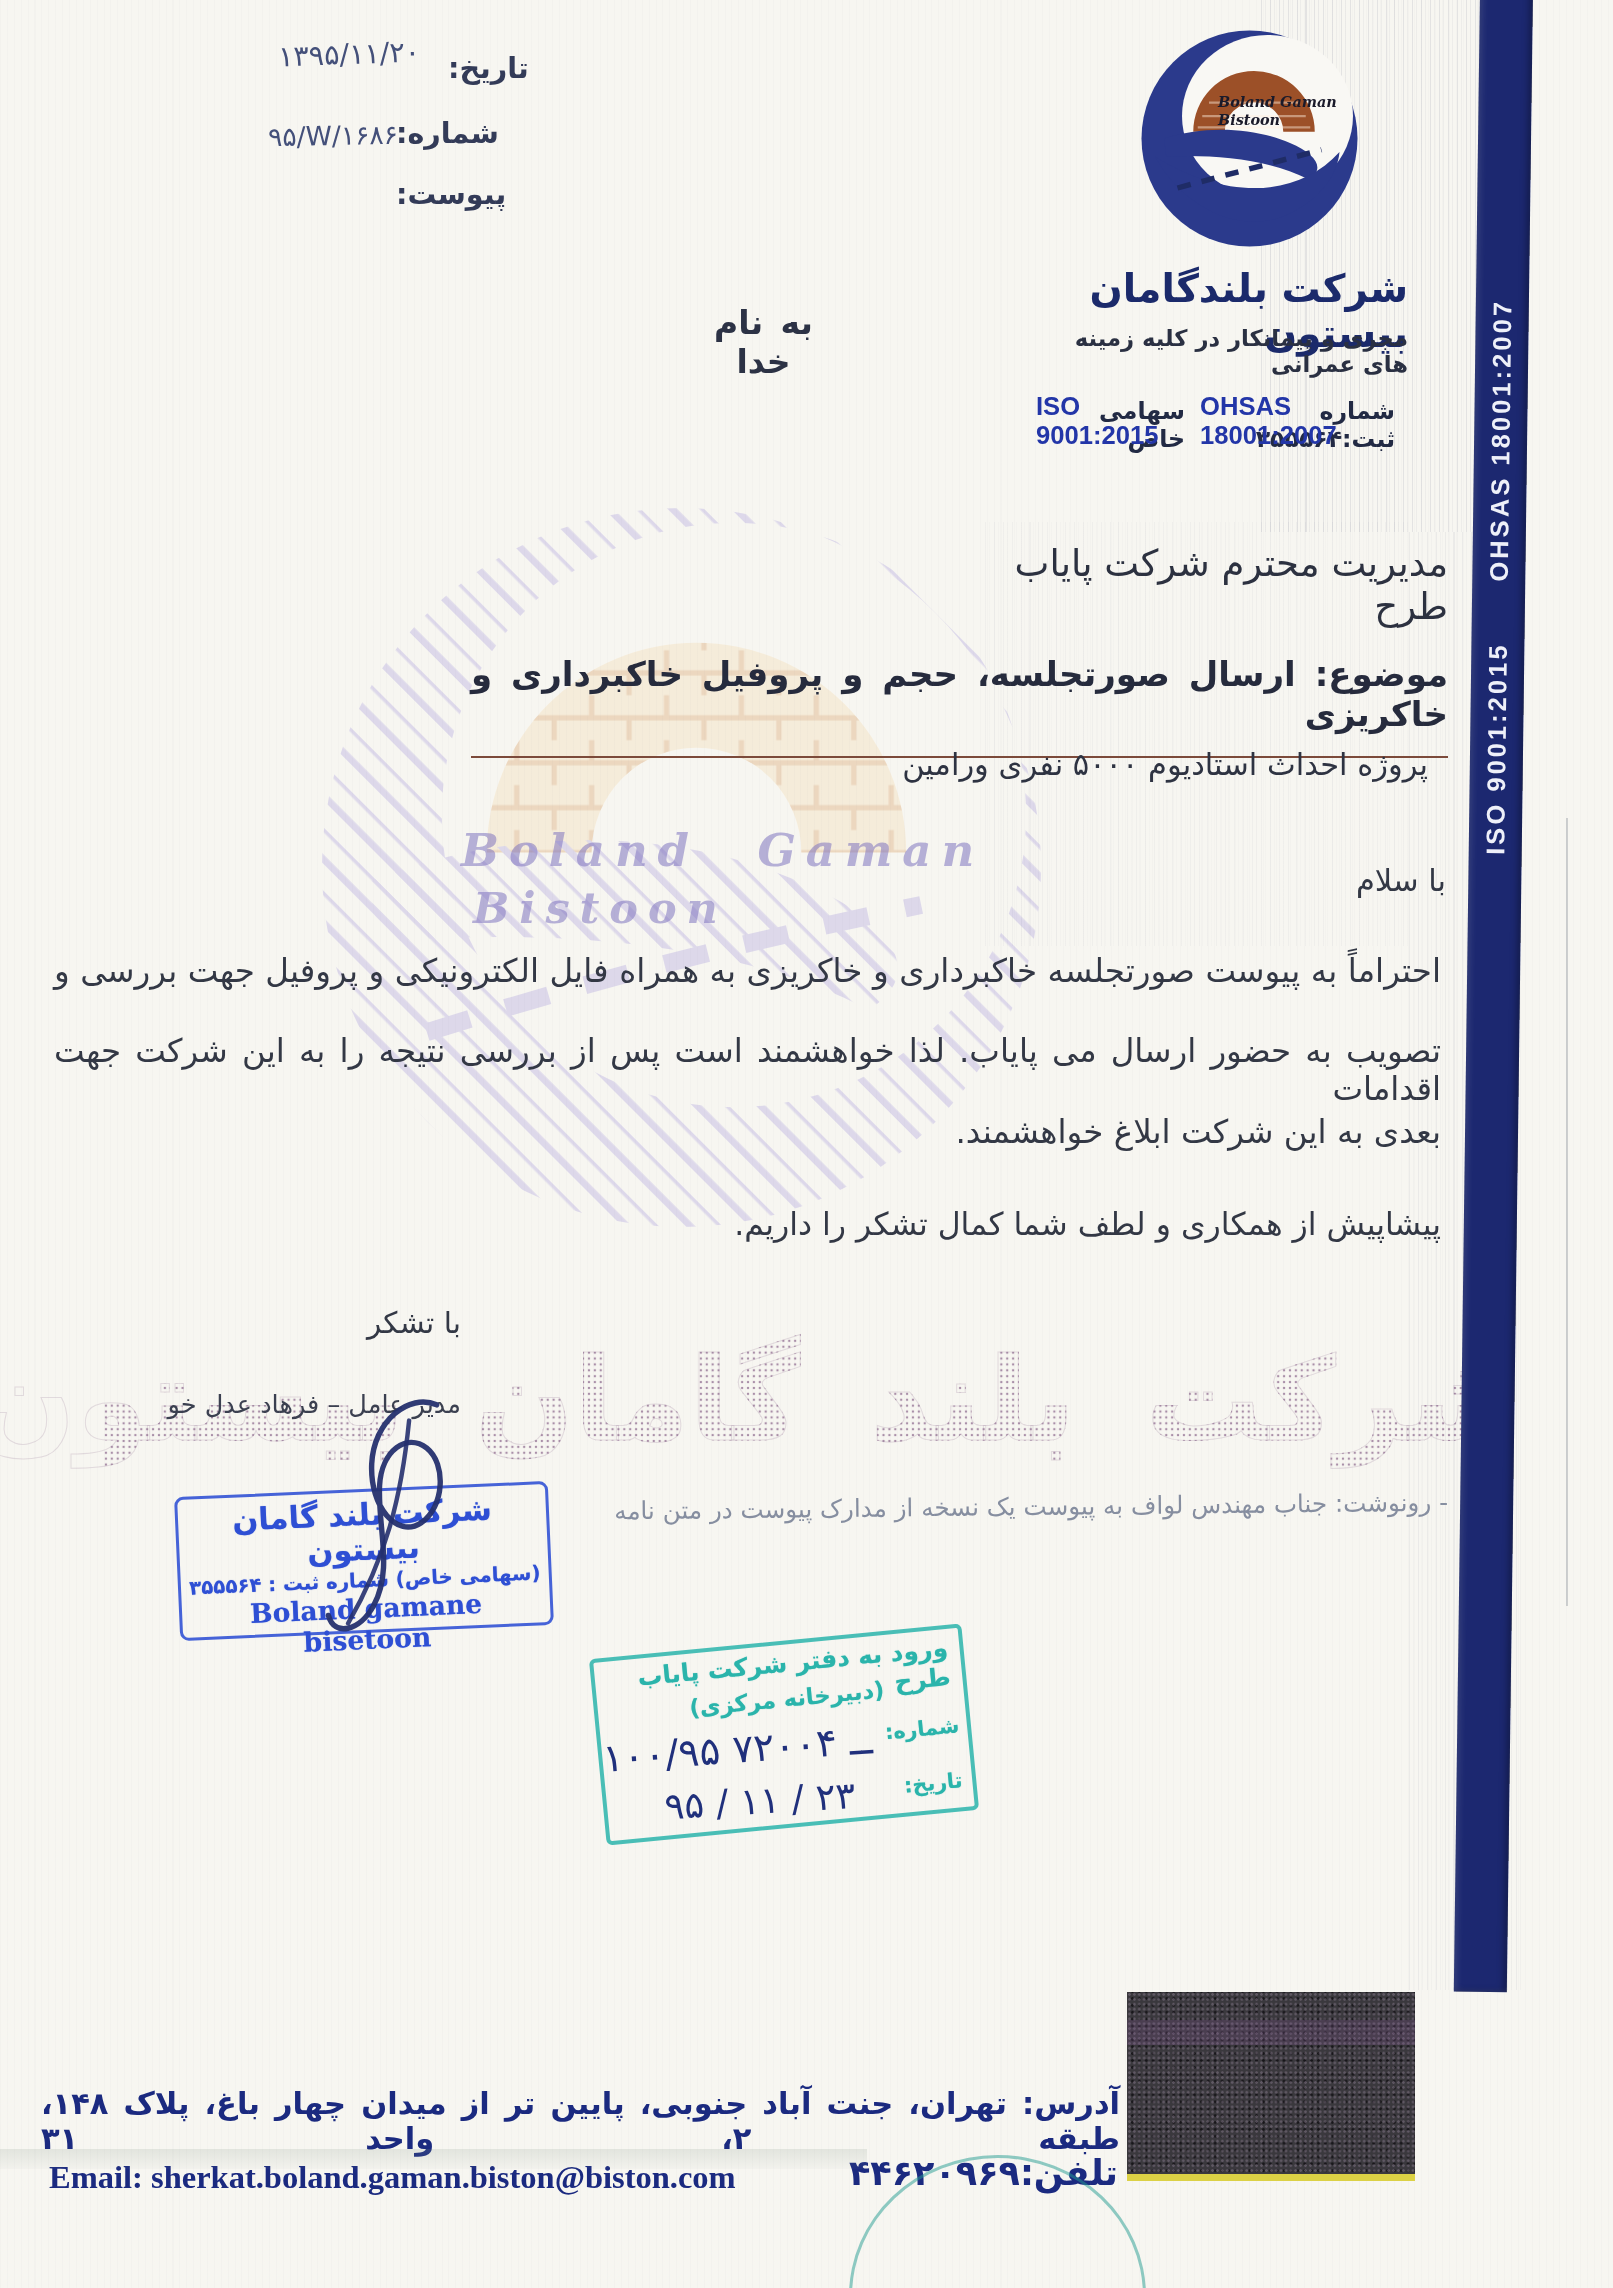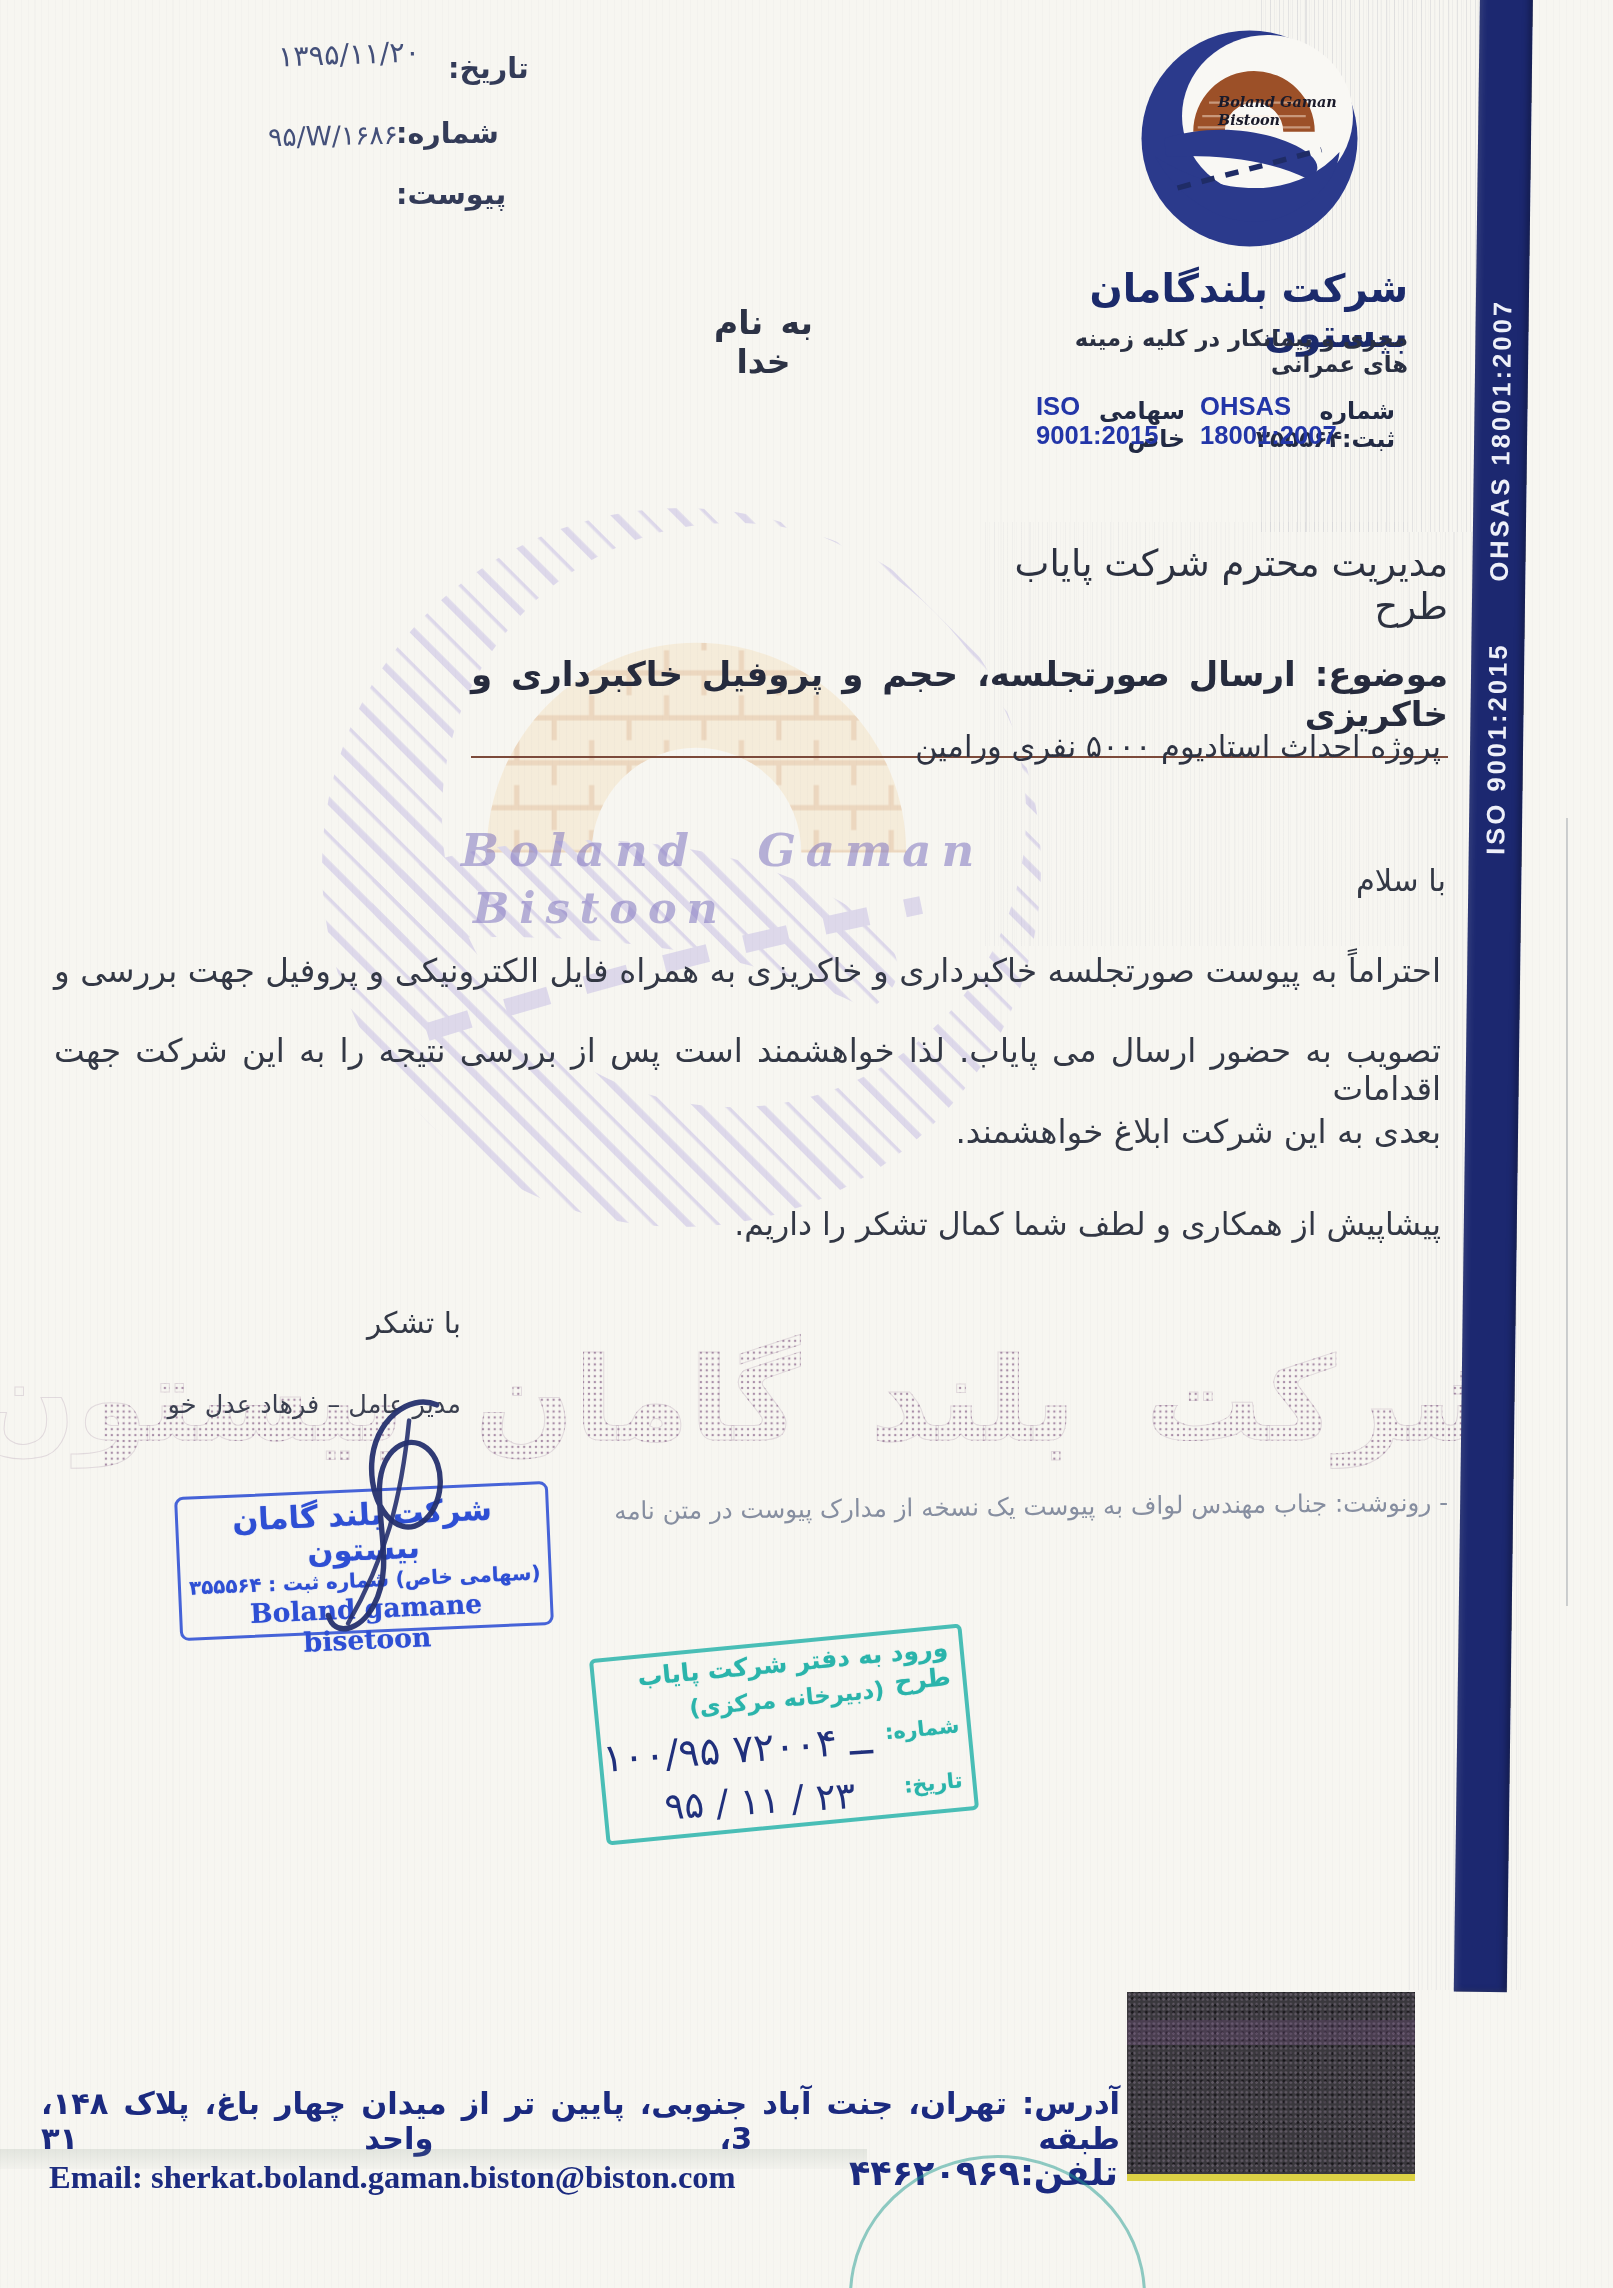--- a/index.html
+++ b/index.html
@@ -185,21 +185,21 @@
     <div class="side-bar-text">ISO 9001:2015      OHSAS 18001:2007</div>
   </div>
   <div class="abs edge-line"></div>
 
   <div class="abs fa bismillah" style="left:680px;top:303px;width:167px;">به نام خدا</div>
 
   <div class="abs fa recipient" style="left:946px;top:542px;width:502px;">مدیریت محترم شرکت پایاب طرح</div>
 
   <div class="abs fa subject" style="left:471px;top:654px;width:977px;">موضوع: ارسال صورتجلسه، حجم و پروفیل خاکبرداری و خاکریزی</div>
 
-  <div class="abs fa project" style="left:901px;top:729px;width:527px;margin-left:13px;">پروژه احداث استادیوم ۵۰۰۰ نفری ورامین</div>
+  <div class="abs fa project" style="left:901px;top:747px;width:527px;">پروژه احداث استادیوم ۵۰۰۰ نفری ورامین</div>
 
   <div class="abs fa body-line" style="left:1330px;top:863px;width:116px;font-size:30.5px;">با سلام</div>
 
   <div class="abs fa body-line just" style="left:54px;top:952px;width:1387px;">احتراماً به پیوست صورتجلسه خاکبرداری و خاکریزی به همراه فایل الکترونیکی و پروفیل جهت بررسی و</div>
   <div class="abs fa body-line just" style="left:54px;top:1032px;width:1387px;">تصویب به حضور ارسال می پایاب. لذا خواهشمند است پس از بررسی نتیجه را به این شرکت جهت اقدامات</div>
   <div class="abs fa body-line" style="left:54px;top:1113px;width:1387px;">بعدی به این شرکت ابلاغ خواهشمند.</div>
 
   <div class="abs fa body-line" style="left:54px;top:1206px;width:1387px;font-size:31.5px;">پیشاپیش از همکاری و لطف شما کمال تشکر را داریم.</div>
 
   <div class="abs fa closing" style="left:313px;top:1306px;width:148px;">با تشکر</div>
@@ -221,21 +221,21 @@
 
   <div class="abs stamp-teal">
     <div class="fa t1">ورود به دفتر شرکت پایاب طرح</div>
     <div class="fa t2">(دبیرخانه مرکزی)</div>
     <div class="fa tl" style="top:85px;right:7.9px;">شماره:</div>
     <div class="fa tl" style="top:140px;right:9.9px;">تاریخ:</div>
     <div class="abs pen ltr" style="top:77px;left:0px;transform:rotate(1.5deg);">۱۰۰/۹۵ ــ ۷۲۰۰۴</div>
     <div class="abs pen ltr" style="top:132px;left:57px;font-size:37px;transform:rotate(2deg);">۹۵ / ۱۱ / ۲۳</div>
   </div>
 
-  <div class="abs fa addr" style="left:41px;top:2086px;width:1079px;">آدرس: تهران، جنت آباد جنوبی، پایین تر از میدان چهار باغ، پلاک ۱۴۸، طبقه 3، واحد ۳۱</div>
+  <div class="abs fa addr" style="left:41px;top:2086px;width:1079px;">آدرس: تهران، جنت آباد جنوبی، پایین تر از میدان چهار باغ، پلاک ۱۴۸، طبقه ۲، واحد ۳۱</div>
   <div class="abs fa phone" style="left:827px;top:2153px;width:291px;">تلفن:۴۴۶۲۰۹۶۹</div>
   <div class="abs ltr email" style="left:49px;top:2159px;width:729px;">Email: sherkat.boland.gaman.biston@biston.com</div>
 
   <div class="abs dark-block">
     <div class="tint"></div>
     <div class="yellow"></div>
   </div>
   <div class="abs teal-arc"></div>
   <div class="abs green-band"></div>
 

